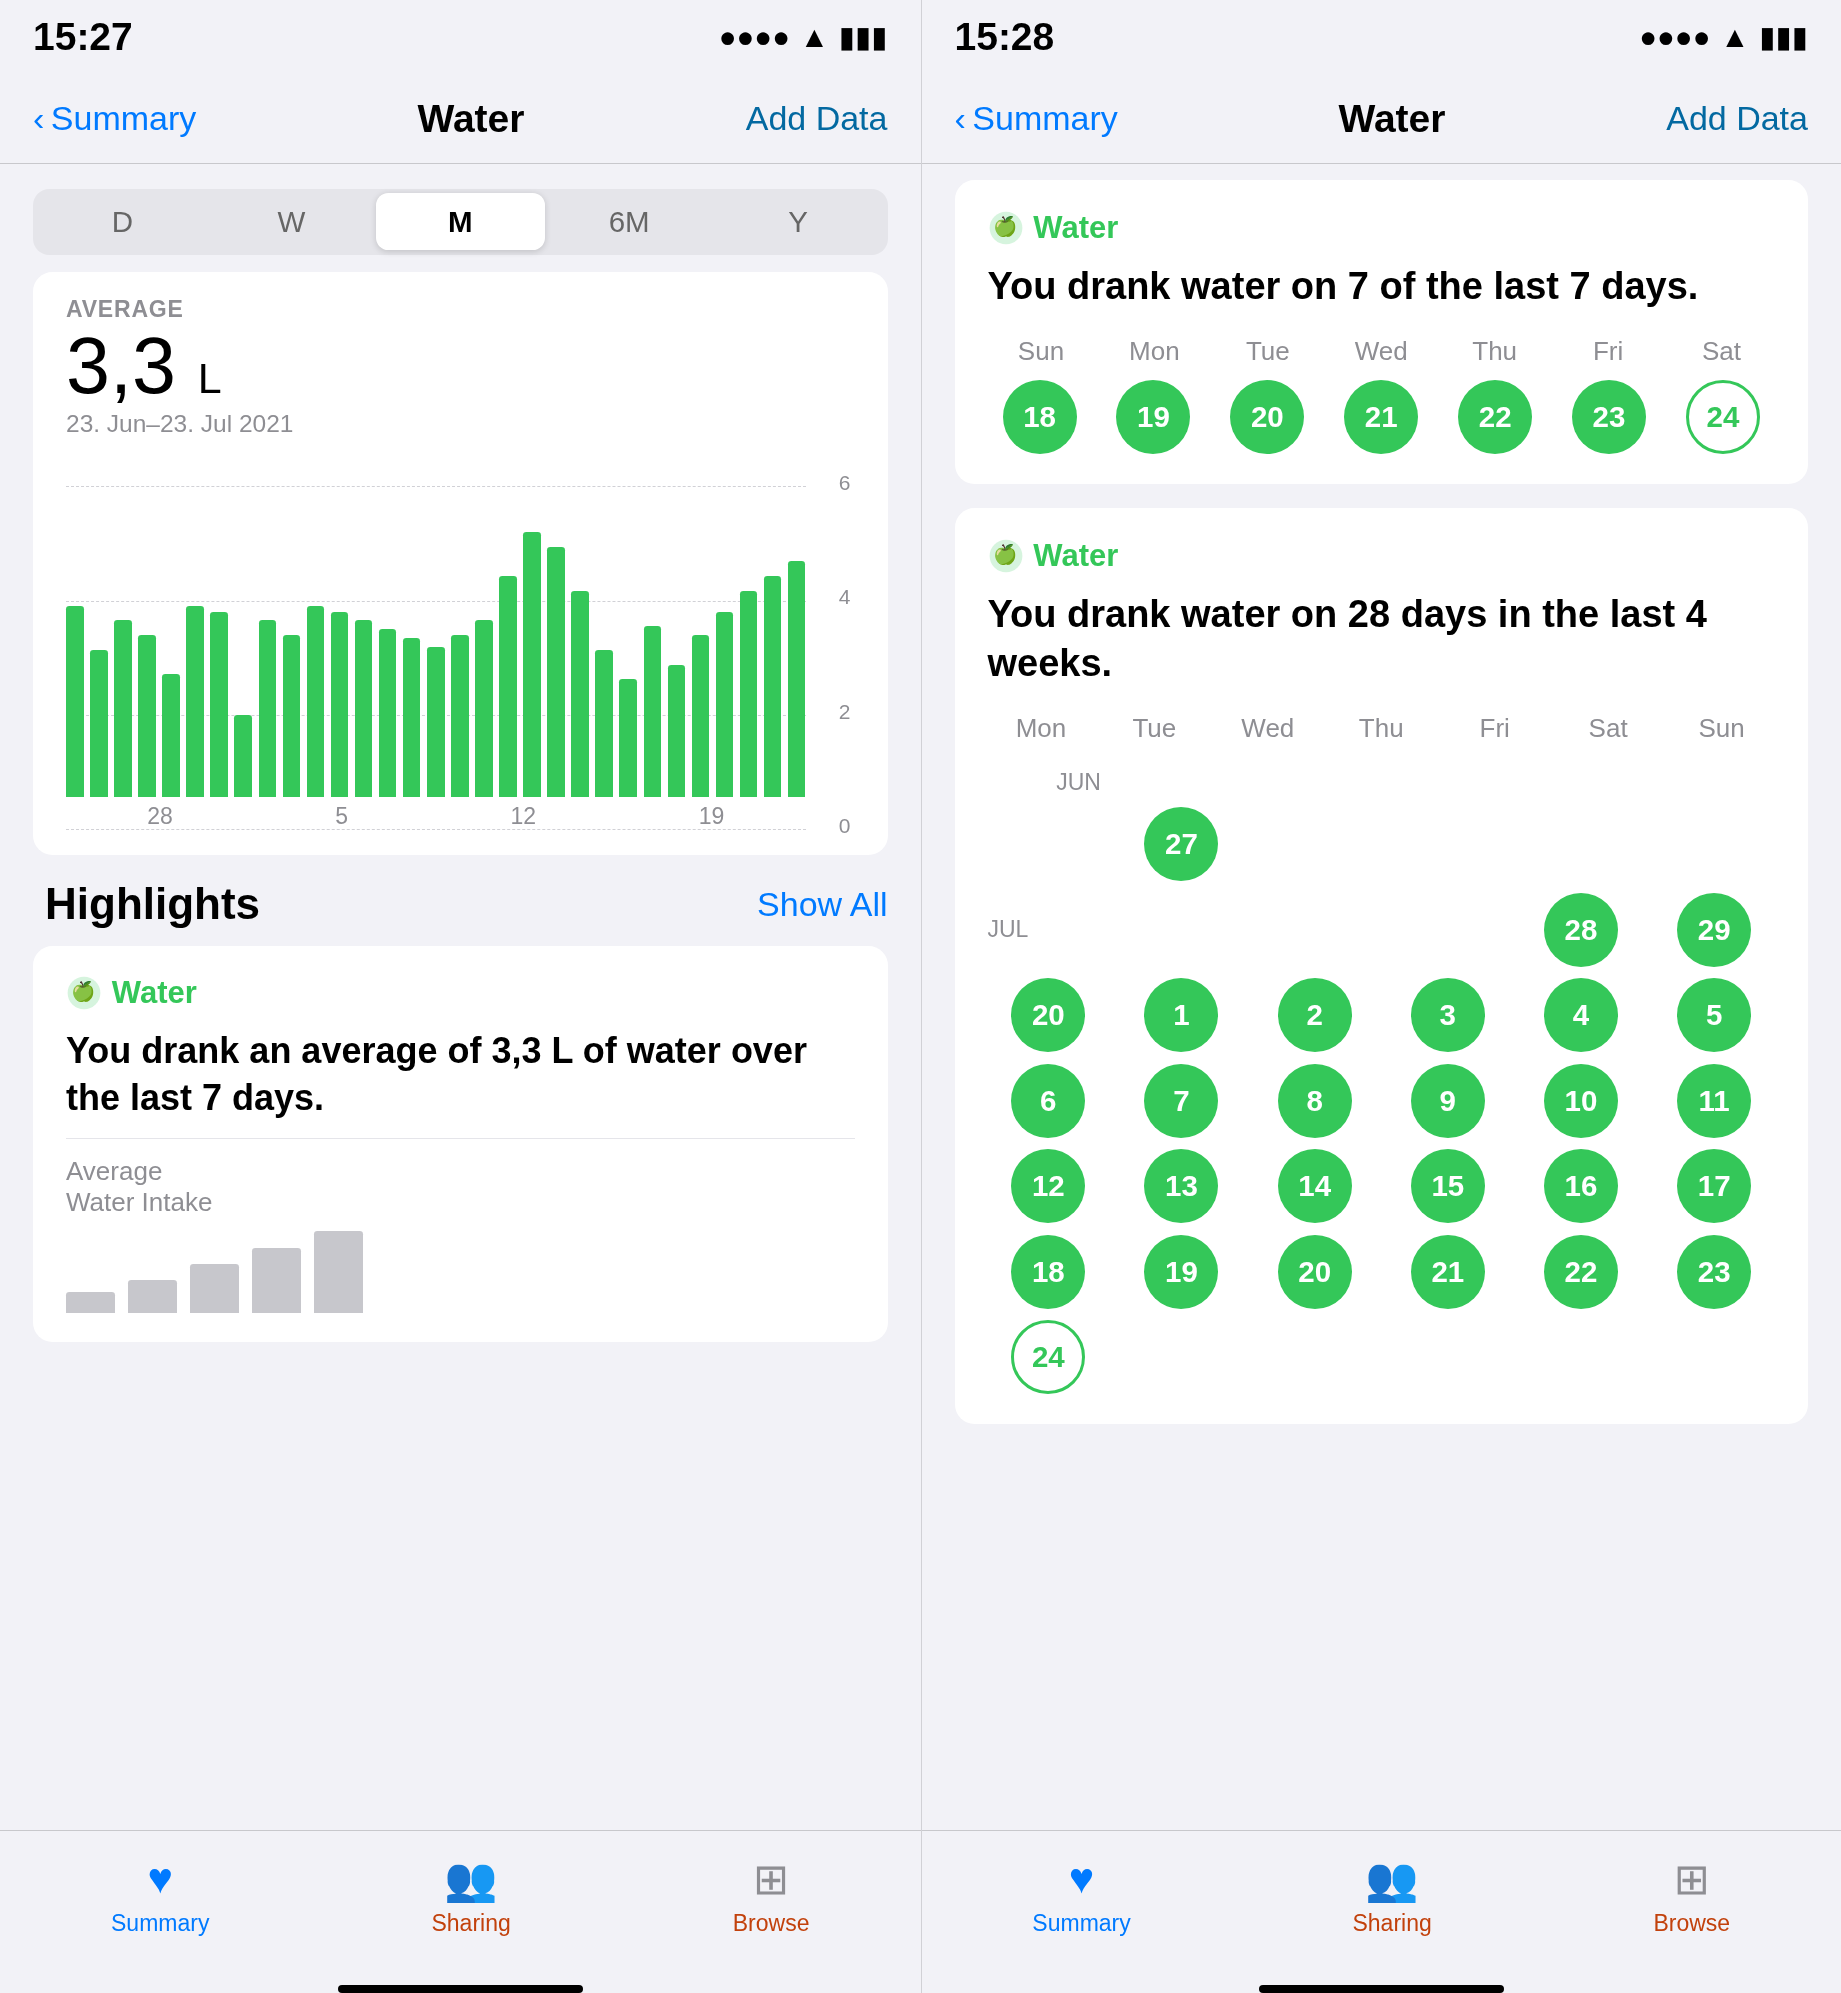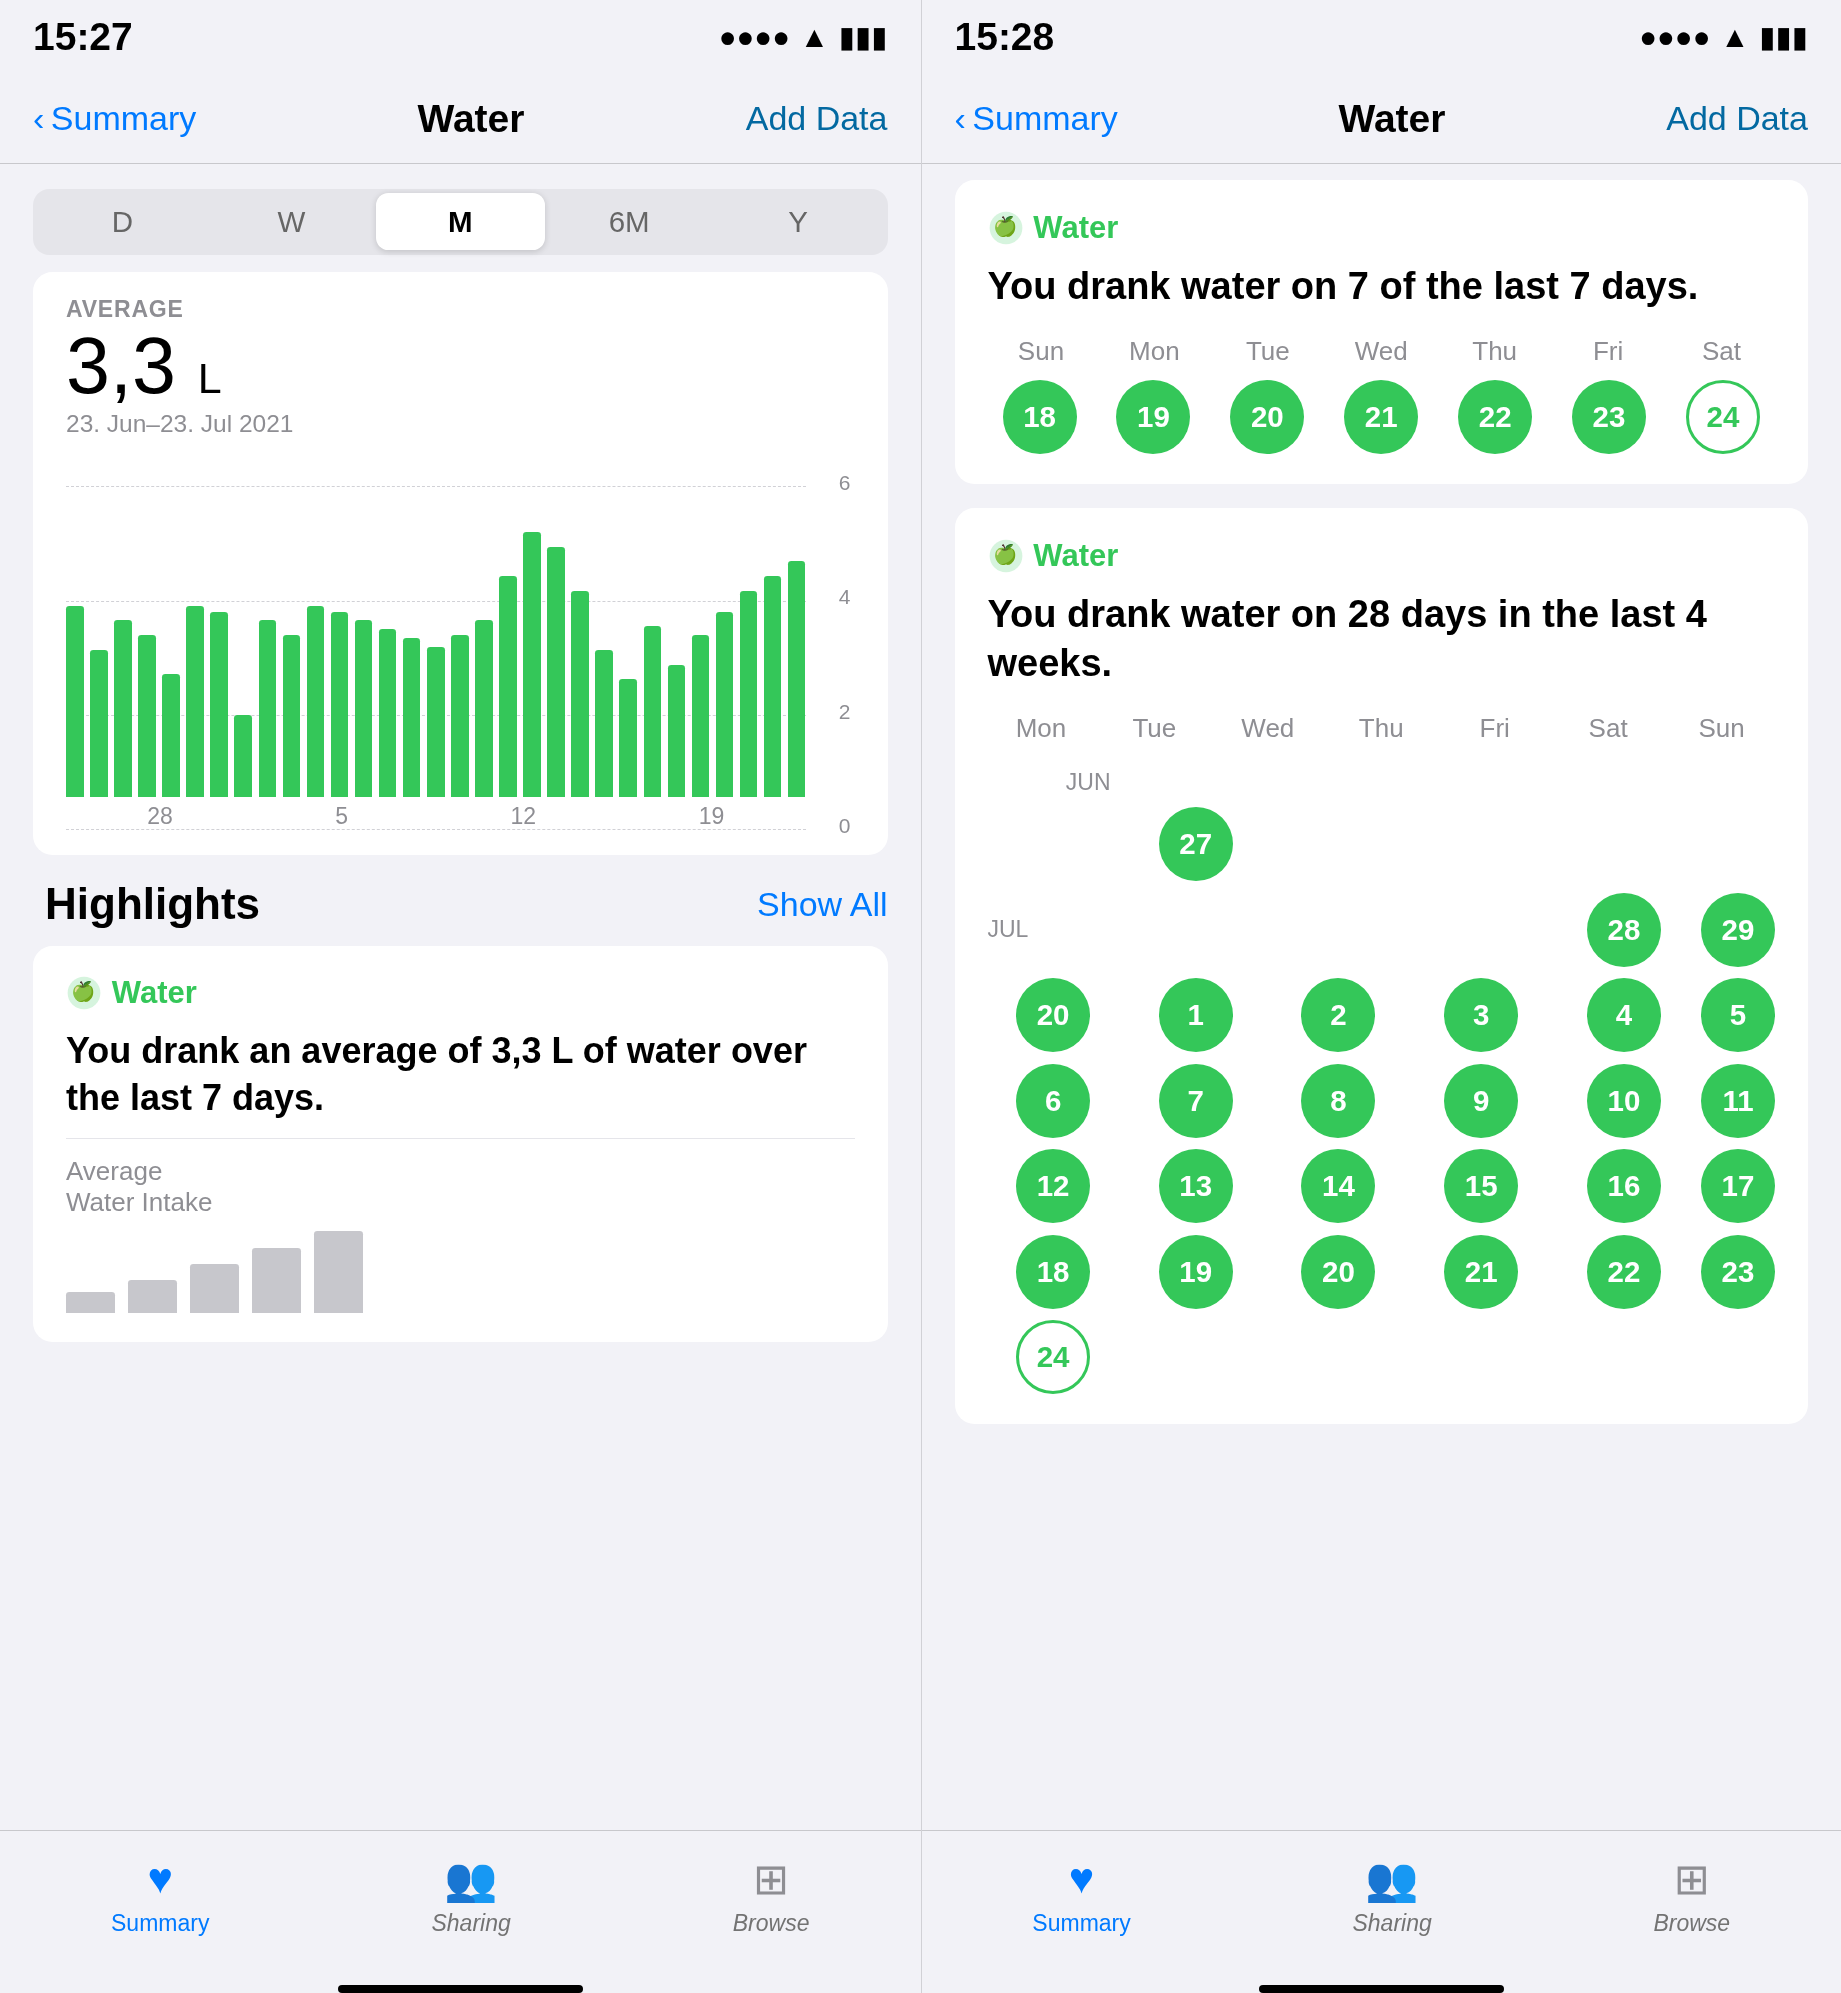--- a/index.html
+++ b/index.html
@@ -229,21 +229,21 @@
       cursor: pointer;
     }
     .tab-icon {
       font-size: 43px;
     }
     .tab-label {
       font-size: 23px;
       font-weight: 500;
     }
     .tab-label.active { color: #007aff; }
-    .tab-label.inactive { color: #737373; font-style: italic; }
+    .tab-label.inactive { color: #c2410c; }
     .home-indicator {
       width: 245px;
       height: 8.2px;
       background: #000;
       border-radius: 4.1px;
       margin: 0 auto;
       margin-top: 8.2px;
     }
 
     
@@ -318,21 +318,21 @@
 
     
     .cal4-header {
       display: grid;
       grid-template-columns: repeat(7, 1fr);
       gap: 6.5px;
       margin-bottom: 13px;
     }
     .cal4-grid {
       display: grid;
-      grid-template-columns: repeat(5, 1fr);
+      grid-template-columns: repeat(6, 1fr);
       gap: 11.5px;
     }
   </style>
 </head>
 <body>
 
 <div class="panel-left">
 
   <div class="status-bar">
     <span class="status-time">15:27</span>

